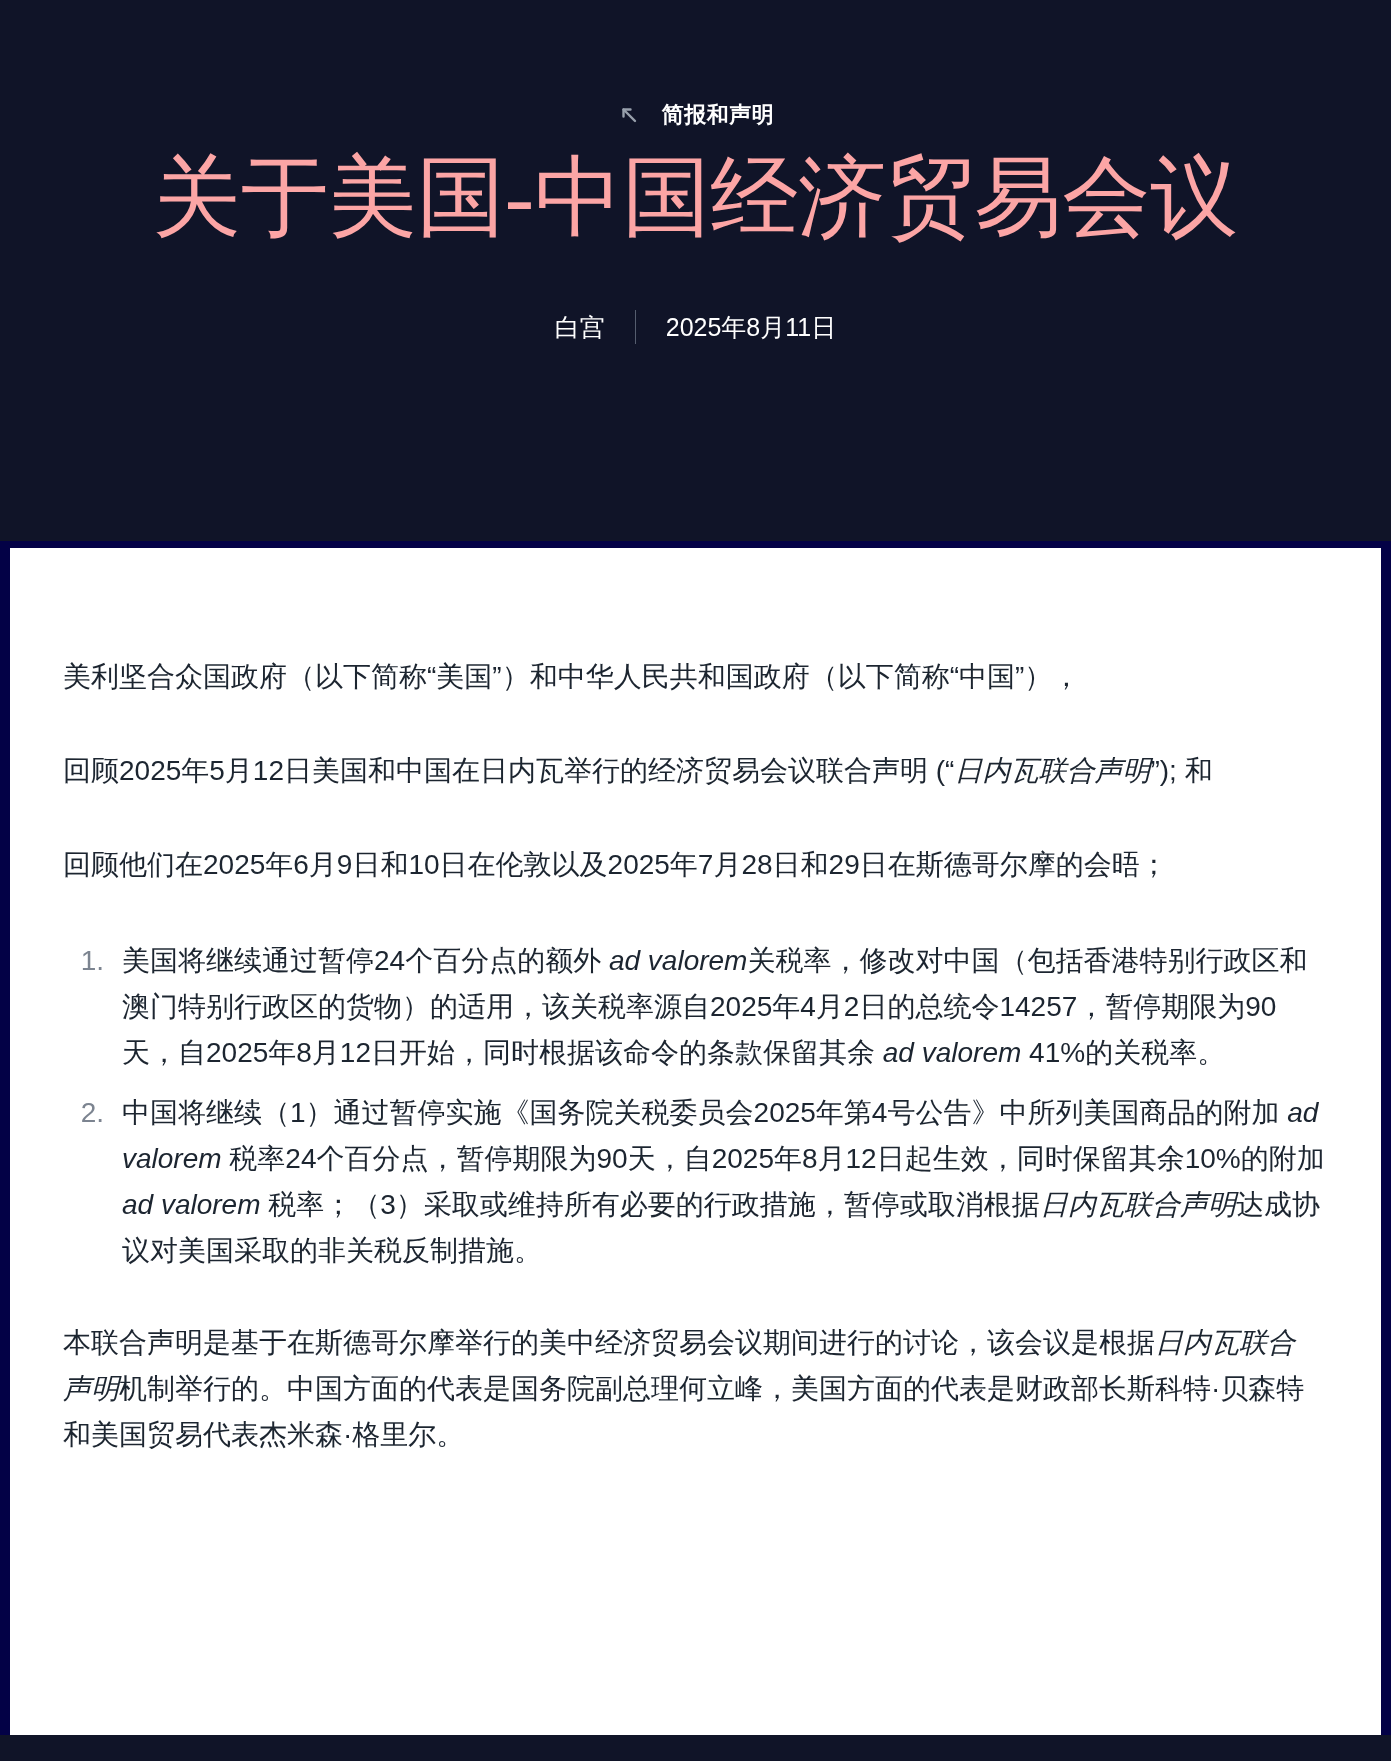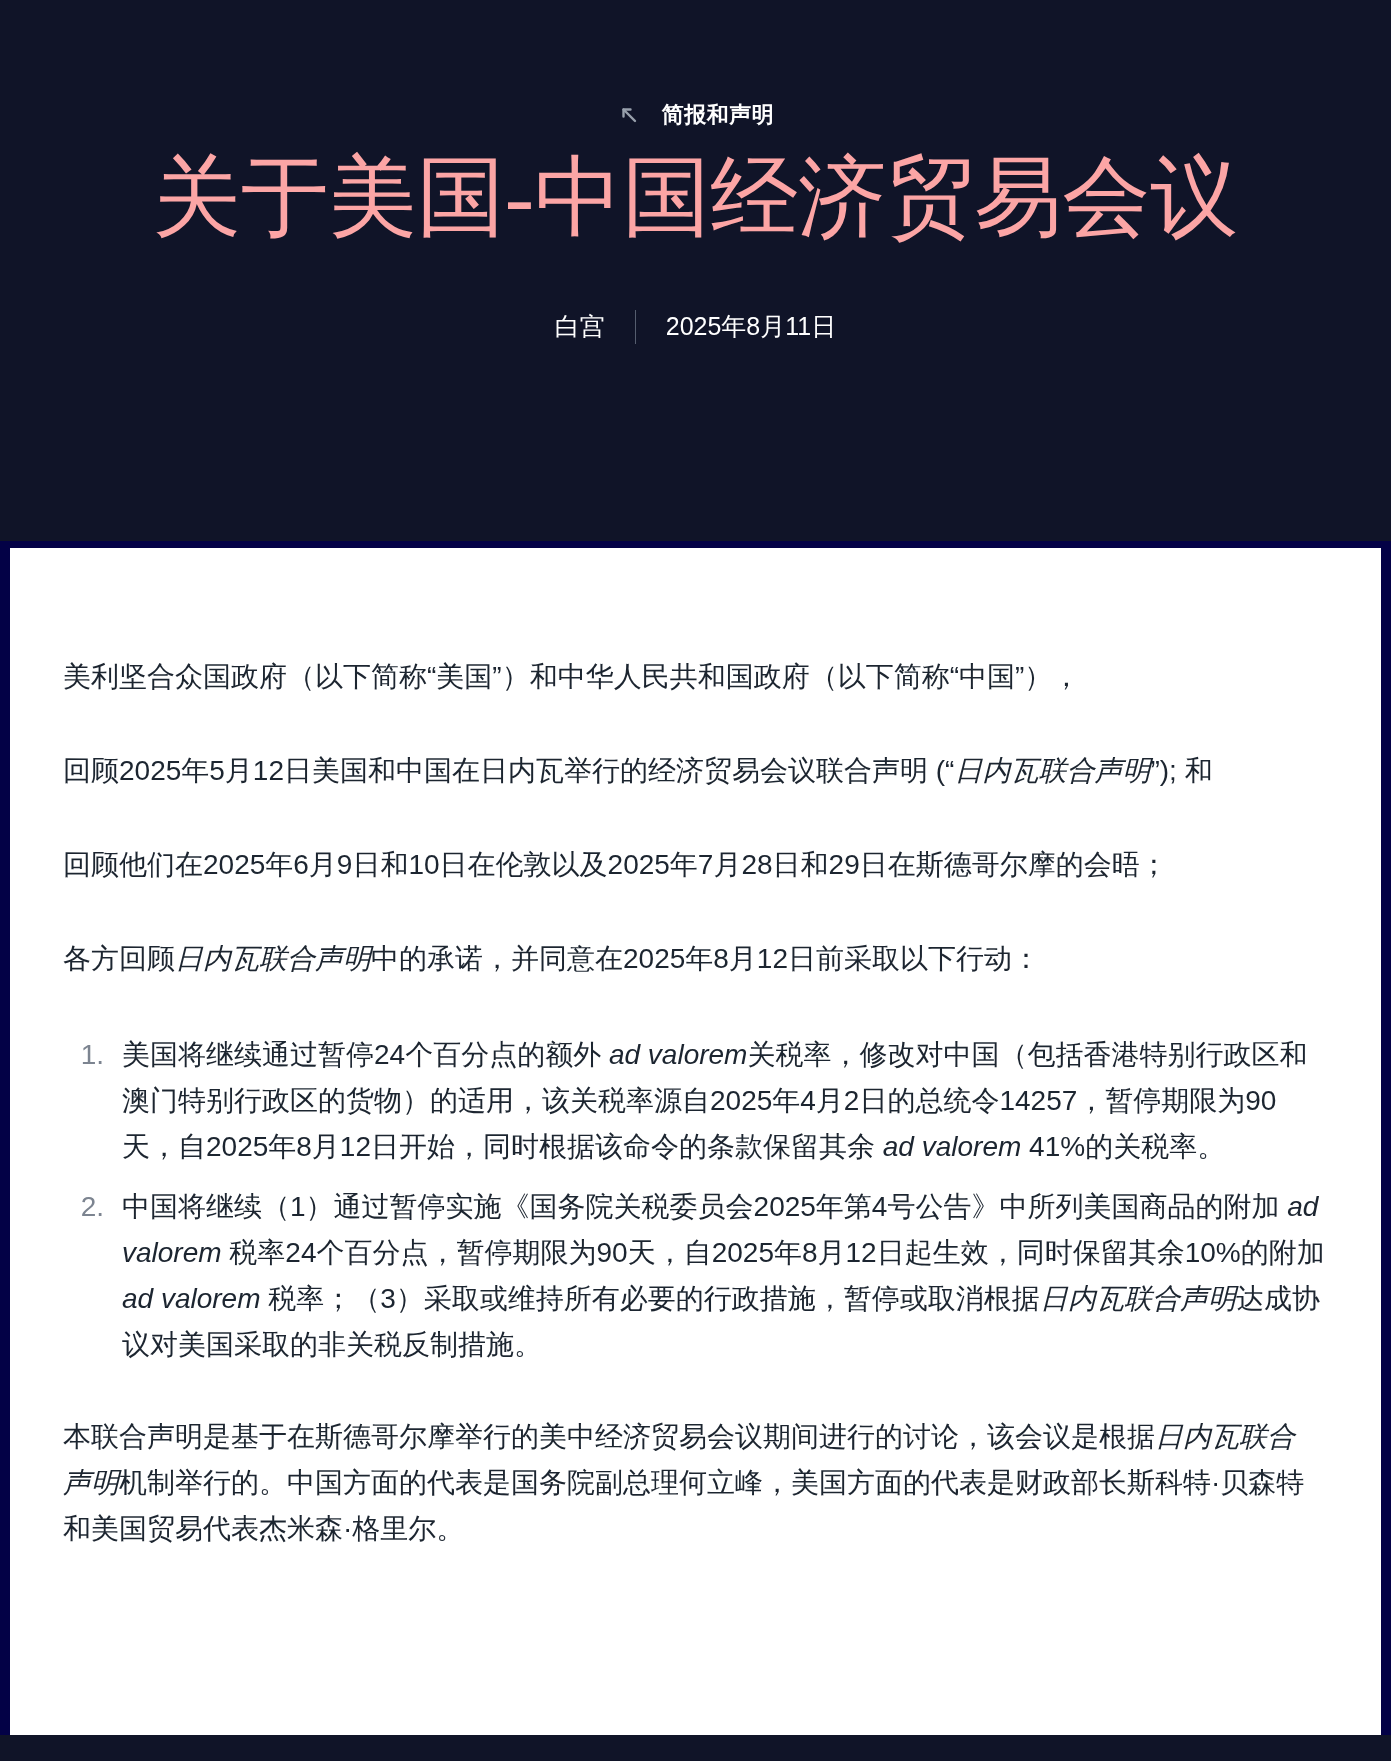--- a/index.html
+++ b/index.html
@@ -36,21 +36,21 @@
     font-family: "Liberation Serif", "DejaVu Serif", serif;
     font-weight: 400;
     font-size: 88px;
     line-height: 97px;
     color: #fca5a5;
   }
   .byline {
     margin-top: 64px;
     display: flex;
     justify-content: center;
-    align-items: flex-start;
+    align-items: center;
     gap: 30px;
     font-size: 25px;
     color: #ffffff;
   }
   .byline .divider {
     width: 1px;
     height: 34px;
     background: #555d6e;
   }
   
@@ -114,21 +114,20 @@
       <span>白宫</span>
       <span class="divider"></span>
       <span>2025年8月11日</span>
     </div>
   </header>
 
   <main class="card">
     <p><span>美利坚合众国政府（以下简称“美国”）和中华人民共和国政府（以下简称“中国”），</span></p>
     <p><span>回顾2025年5月12日美国和中国在日内瓦举行的经济贸易会议联合声明 (“</span><em>日内瓦联合声明</em><span>”); 和</span></p>
     <p><span>回顾他们在2025年6月9日和10日在伦敦以及2025年7月28日和29日在斯德哥尔摩的会晤；</span></p>
-    <p><span>各方回顾</span><em>日内瓦联合声明</em><span>中的承诺，并同意在2025年8月12日前采取以下行动：</span></p>
 
     <ol class="action-list">
       <li>
         <span class="num">1.</span>
         <span class="li-text"><span>美国将继续通过暂停24个百分点的额外 </span><em>ad valorem</em><span>关税率，修改对中国（包括香港特别行政区和澳门特别行政区的货物）的适用，该关税率源自2025年4月2日的总统令14257，暂停期限为90天，自2025年8月12日开始，同时根据该命令的条款保留其余 </span><em>ad valorem</em><span> 41%的关税率。</span></span>
       </li>
       <li>
         <span class="num">2.</span>
         <span class="li-text"><span>中国将继续（1）通过暂停实施《国务院关税委员会2025年第4号公告》中所列美国商品的附加 </span><em>ad valorem</em><span> 税率24个百分点，暂停期限为90天，自2025年8月12日起生效，同时保留其余10%的附加 </span><em>ad valorem</em><span> 税率；（3）采取或维持所有必要的行政措施，暂停或取消根据</span><em>日内瓦联合声明</em><span>达成协议对美国采取的非关税反制措施。</span></span>
       </li>

